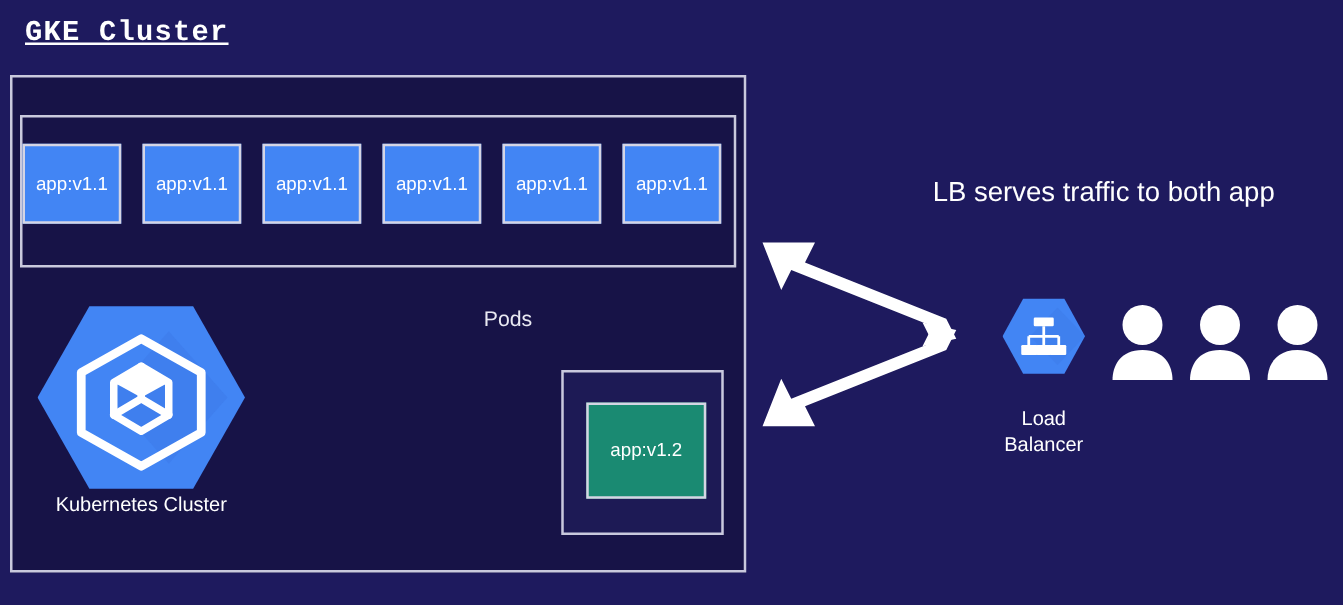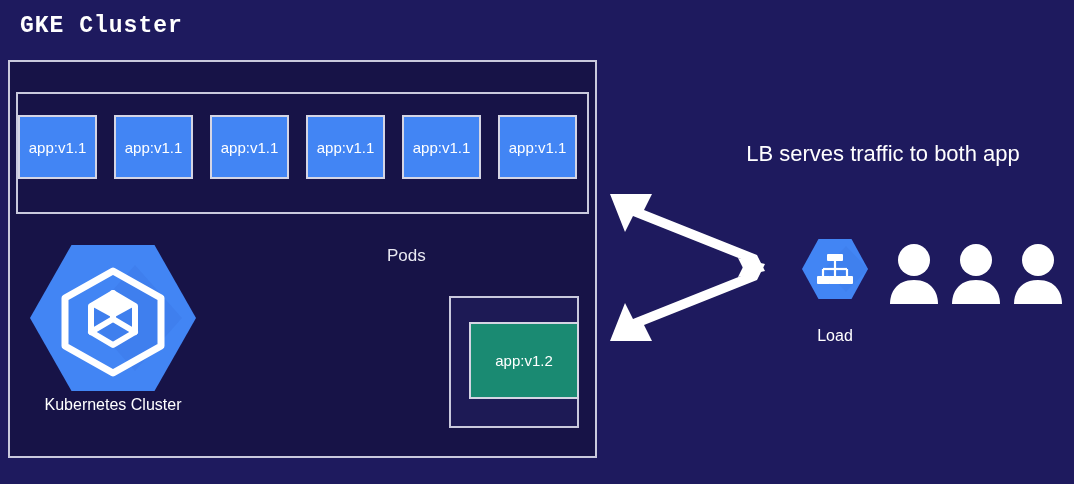--- a/index.html
+++ b/index.html
@@ -20,20 +20,21 @@
   #cluster-title {
     position: absolute;
     left: 20px;
     top: 13px;
     font-family: "Liberation Mono", "DejaVu Sans Mono", monospace;
     font-weight: bold;
     font-size: 23px;
     letter-spacing: 1px;
     color: #ffffff;
     white-space: pre;
+    text-decoration: underline;
   }
 
   
   #cluster-box {
     position: absolute;
     left: 8px;
     top: 60px;
     width: 589px;
     height: 398px;
     border: 2px solid #c9c9dd;
@@ -112,21 +113,21 @@
     width: 130px;
     height: 132px;
     border: 2px solid #c9c9dd;
     box-sizing: border-box;
     background: #1d1a55;
   }
   #pod-v12 {
     position: absolute;
     left: 469px;
     top: 322px;
-    width: 110px;
+    width: 96px;
     height: 77px;
     background: #1a8a72;
     border: 2px solid #d5d5e4;
     box-sizing: border-box;
     color: #ffffff;
     font-size: 15px;
     display: flex;
     align-items: center;
     justify-content: center;
     white-space: nowrap;
@@ -257,20 +258,21 @@
       <g stroke="#ffffff" stroke-width="2.2" fill="none">
         <line x1="33" y1="23" x2="33" y2="31"></line>
         <line x1="21" y1="31" x2="45" y2="31"></line>
         <line x1="21" y1="31" x2="21" y2="38"></line>
         <line x1="33" y1="31" x2="33" y2="38"></line>
         <line x1="45" y1="31" x2="45" y2="38"></line>
       </g>
     </svg>
     <div id="lb-label">
       <div>Load</div>
+      <div>Balancer</div>
     </div>
   </div>
 
   <svg id="users" viewBox="0 0 174 62">
     <g fill="#ffffff">
       <circle cx="25" cy="17" r="16"></circle>
       <path d="M25 37 C 7 37, 1 50, 1 61 L 49 61 C 49 50, 43 37, 25 37 Z"></path>
     </g>
     <g fill="#ffffff" transform="translate(62,0)">
       <circle cx="25" cy="17" r="16"></circle>

